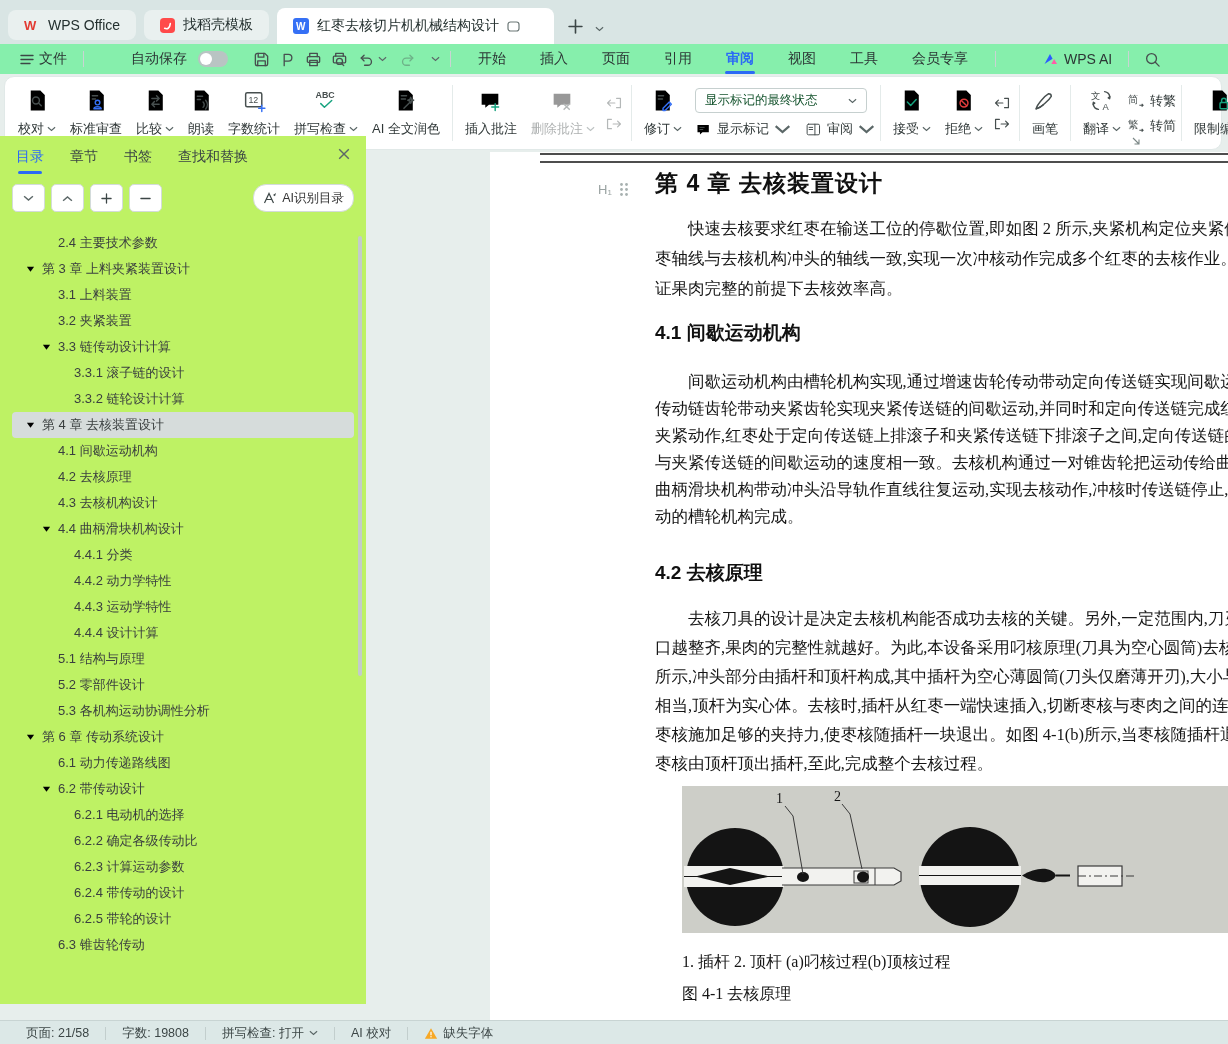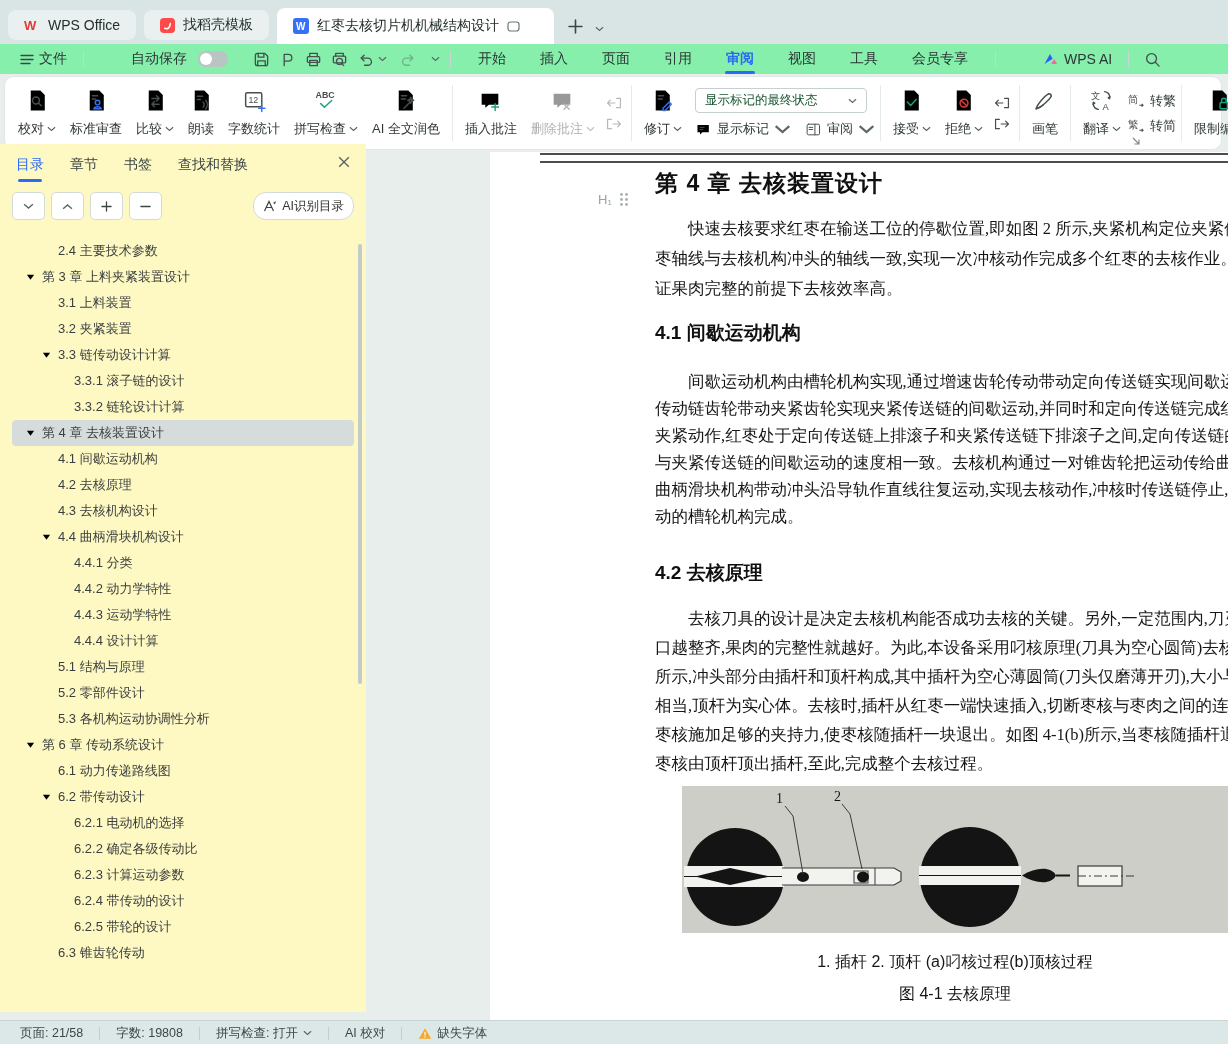--- a/index.html
+++ b/index.html
@@ -43,21 +43,21 @@
   .rcol{display:flex;flex-direction:column;gap:7px;justify-content:center;}
   .rrow{display:flex;align-items:center;gap:14px;}
   .sbtn{display:flex;align-items:center;gap:5px;font-size:13px;color:#2f3737;white-space:nowrap;}
   .sbtn svg{width:17px;height:17px;}
   .navcol{display:flex;flex-direction:column;gap:9px;margin:0 4px;}
   .navcol svg{width:16px;height:12px;}
   .dd{width:172px;height:25px;border:1px solid #c6d0cf;border-radius:4px;background:#fff;display:flex;align-items:center;padding:0 9px;font-size:12.5px;color:#14532d;box-sizing:border-box;}
   .dd .chev{margin-left:auto;}
   .rexpand{position:absolute;right:80px;bottom:3px;}
   
-  .sidebar{position:absolute;left:0;top:144px;width:366px;height:868px;background:#fef9c3;overflow:hidden;}
+  .sidebar{position:absolute;left:0;top:136px;width:366px;height:868px;background:#bef264;overflow:hidden;}
   .sb-tabs{display:flex;align-items:center;height:42px;font-size:14px;color:#3a4444;padding-left:16px;position:relative;}
   .sb-tab{margin-right:26px;position:relative;padding:4px 0;}
   .sb-tab.active{color:#2b6af5;}
   .sb-tab.active:after{content:"";position:absolute;left:2px;right:2px;bottom:-4px;height:3px;background:#2b6af5;border-radius:2px;}
   .sb-close{position:absolute;right:16px;top:12px;}
   .sb-ctrl{display:flex;align-items:center;padding:6px 12px 0;}
   .cbtn{width:31px;height:26px;border:1px solid #d3dbda;border-radius:5px;background:#fff;display:flex;align-items:center;justify-content:center;margin-right:6px;}
   .cbtn svg{width:11px;height:11px;}
   .aibtn{margin-left:auto;height:26px;border:1px solid #d3dbda;border-radius:13px;background:#fff;display:flex;align-items:center;gap:5px;font-size:12.5px;color:#333;padding:0 9px;}
   .toc{margin-top:18px;font-size:13px;color:#3a3f3f;}
@@ -65,29 +65,29 @@
   .toc-row.sel{background:#d6dcdb;}
   .tri{width:9px;height:8px;position:absolute;}
   .l1 .tri{left:14px;} .l1 .toc-t{padding-left:30px;}
   .l2 .toc-t{padding-left:46px;} .l2 .tri{left:30px;}
   .l3 .toc-t{padding-left:62px;}
   .sb-scroll{position:absolute;right:4px;top:100px;width:4px;height:440px;border-radius:2px;background:#c3cccb;}
   
   .docarea{position:absolute;left:366px;top:152px;width:862px;height:868px;background:#e7eeec;}
   .page{position:absolute;left:124px;top:0;right:0;bottom:0;background:#fff;overflow:hidden;}
   .pagebreak{position:absolute;left:50px;right:0;top:1px;height:6px;border-top:2px solid #4d4d4d;border-bottom:2px solid #4d4d4d;}
-  .h1badge{position:absolute;left:108px;top:40px;display:flex;align-items:center;gap:7px;color:#9aa3a2;font-size:13px;}
+  .h1badge{position:absolute;left:108px;top:30px;display:flex;align-items:center;gap:7px;color:#9aa3a2;font-size:13px;}
   .doc-h1{position:absolute;left:165px;top:16px;font-size:23px;font-weight:bold;color:#101010;letter-spacing:1px;}
   .doc-h2{position:absolute;left:165px;font-size:19px;font-weight:bold;color:#101010;}
   .para{position:absolute;left:165px;font-family:"Liberation Serif","DejaVu Serif",serif;font-size:16.5px;color:#161616;}
   .para div{white-space:nowrap;}
   .para .ind{padding-left:33px;}
   .lh30 div{line-height:30px;} .lh27 div{line-height:27px;} .lh29 div{line-height:29px;}
   .figure{position:absolute;left:192px;top:634px;width:546px;height:147px;background:#cdcec8;}
-  .figcap{position:absolute;left:192px;width:546px;text-align:center;font-family:Liberation Sans, sans-serif;font-size:16px;color:#161616;white-space:nowrap;}
+  .figcap{position:absolute;left:192px;width:546px;font-family:Liberation Serif, serif;font-size:16px;color:#161616;white-space:nowrap;}
   
   .statusbar{position:absolute;left:0;top:1020px;width:1228px;height:24px;background:#dce8e7;border-top:1px solid #c8d4d3;display:flex;align-items:center;font-size:12.5px;color:#3c4646;}
   .st-sep{width:1px;height:13px;background:#c2cecd;margin:0 14px;}
   .st-item{display:flex;align-items:center;gap:5px;padding:0 2px;}
   .warn{width:14px;height:13px;}
 </style>
 </head>
 <body>
 
 <svg width="0" height="0" style="position:absolute">
@@ -719,21 +719,21 @@
         <rect x="396" y="80" width="44" height="20" fill="#f2f2ef" stroke="#3a3a3a" stroke-width="1.2"></rect>
         <path d="M396 90h56" stroke="#3a3a3a" stroke-width="1" stroke-dasharray="8 3 2 3"></path>
       </svg>
     </div>
     <div class="figcap" style="top:800px">1. 插杆 2. 顶杆 (a)叼核过程(b)顶核过程</div>
     <div class="figcap" style="top:832px">图 4-1 去核原理</div>
   </div>
 </div>
 
 <div class="statusbar">
-  <span class="st-item" style="margin-left:18px">
+  <span class="st-item" style="margin-left:24px">
       <span>页面: 21/58</span>
     </span>
   <span class="st-sep"></span>
   <span class="st-item">
       <span>字数: 19808</span>
     </span>
   <span class="st-sep"></span>
   <span class="st-item">
       <span>拼写检查: 打开</span>
       <svg class="chev" viewBox="0 0 10 6">

